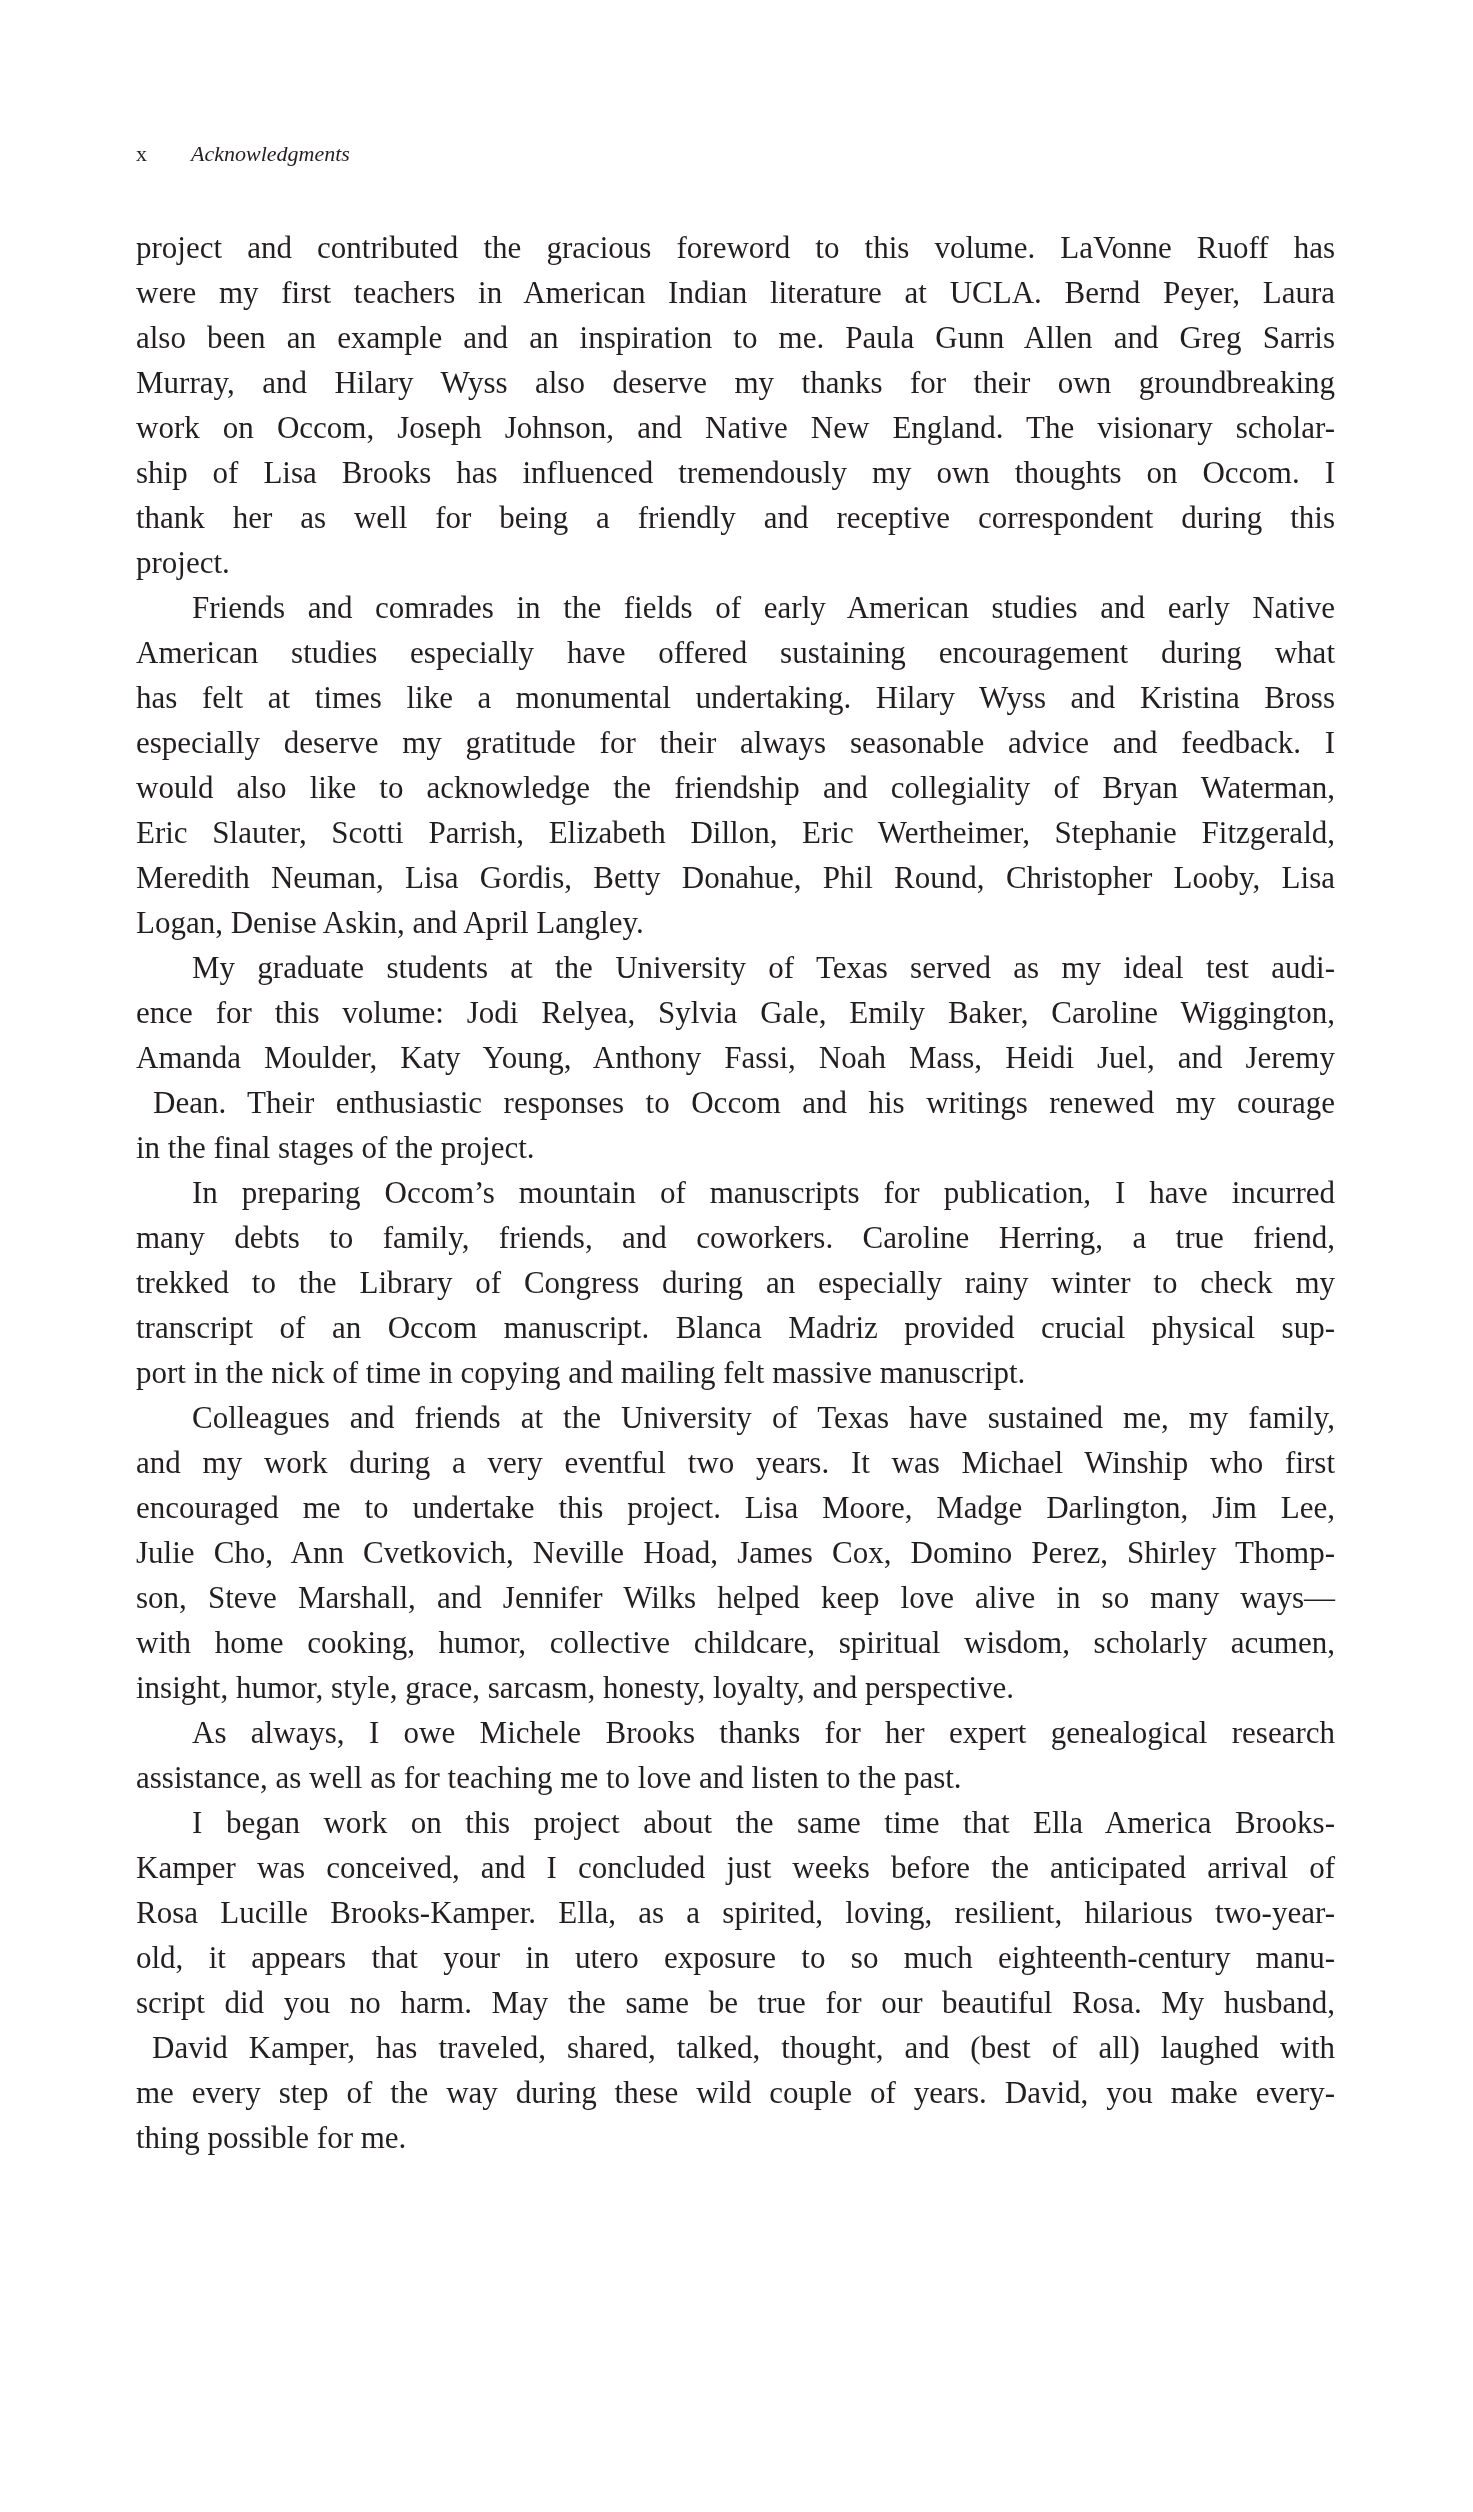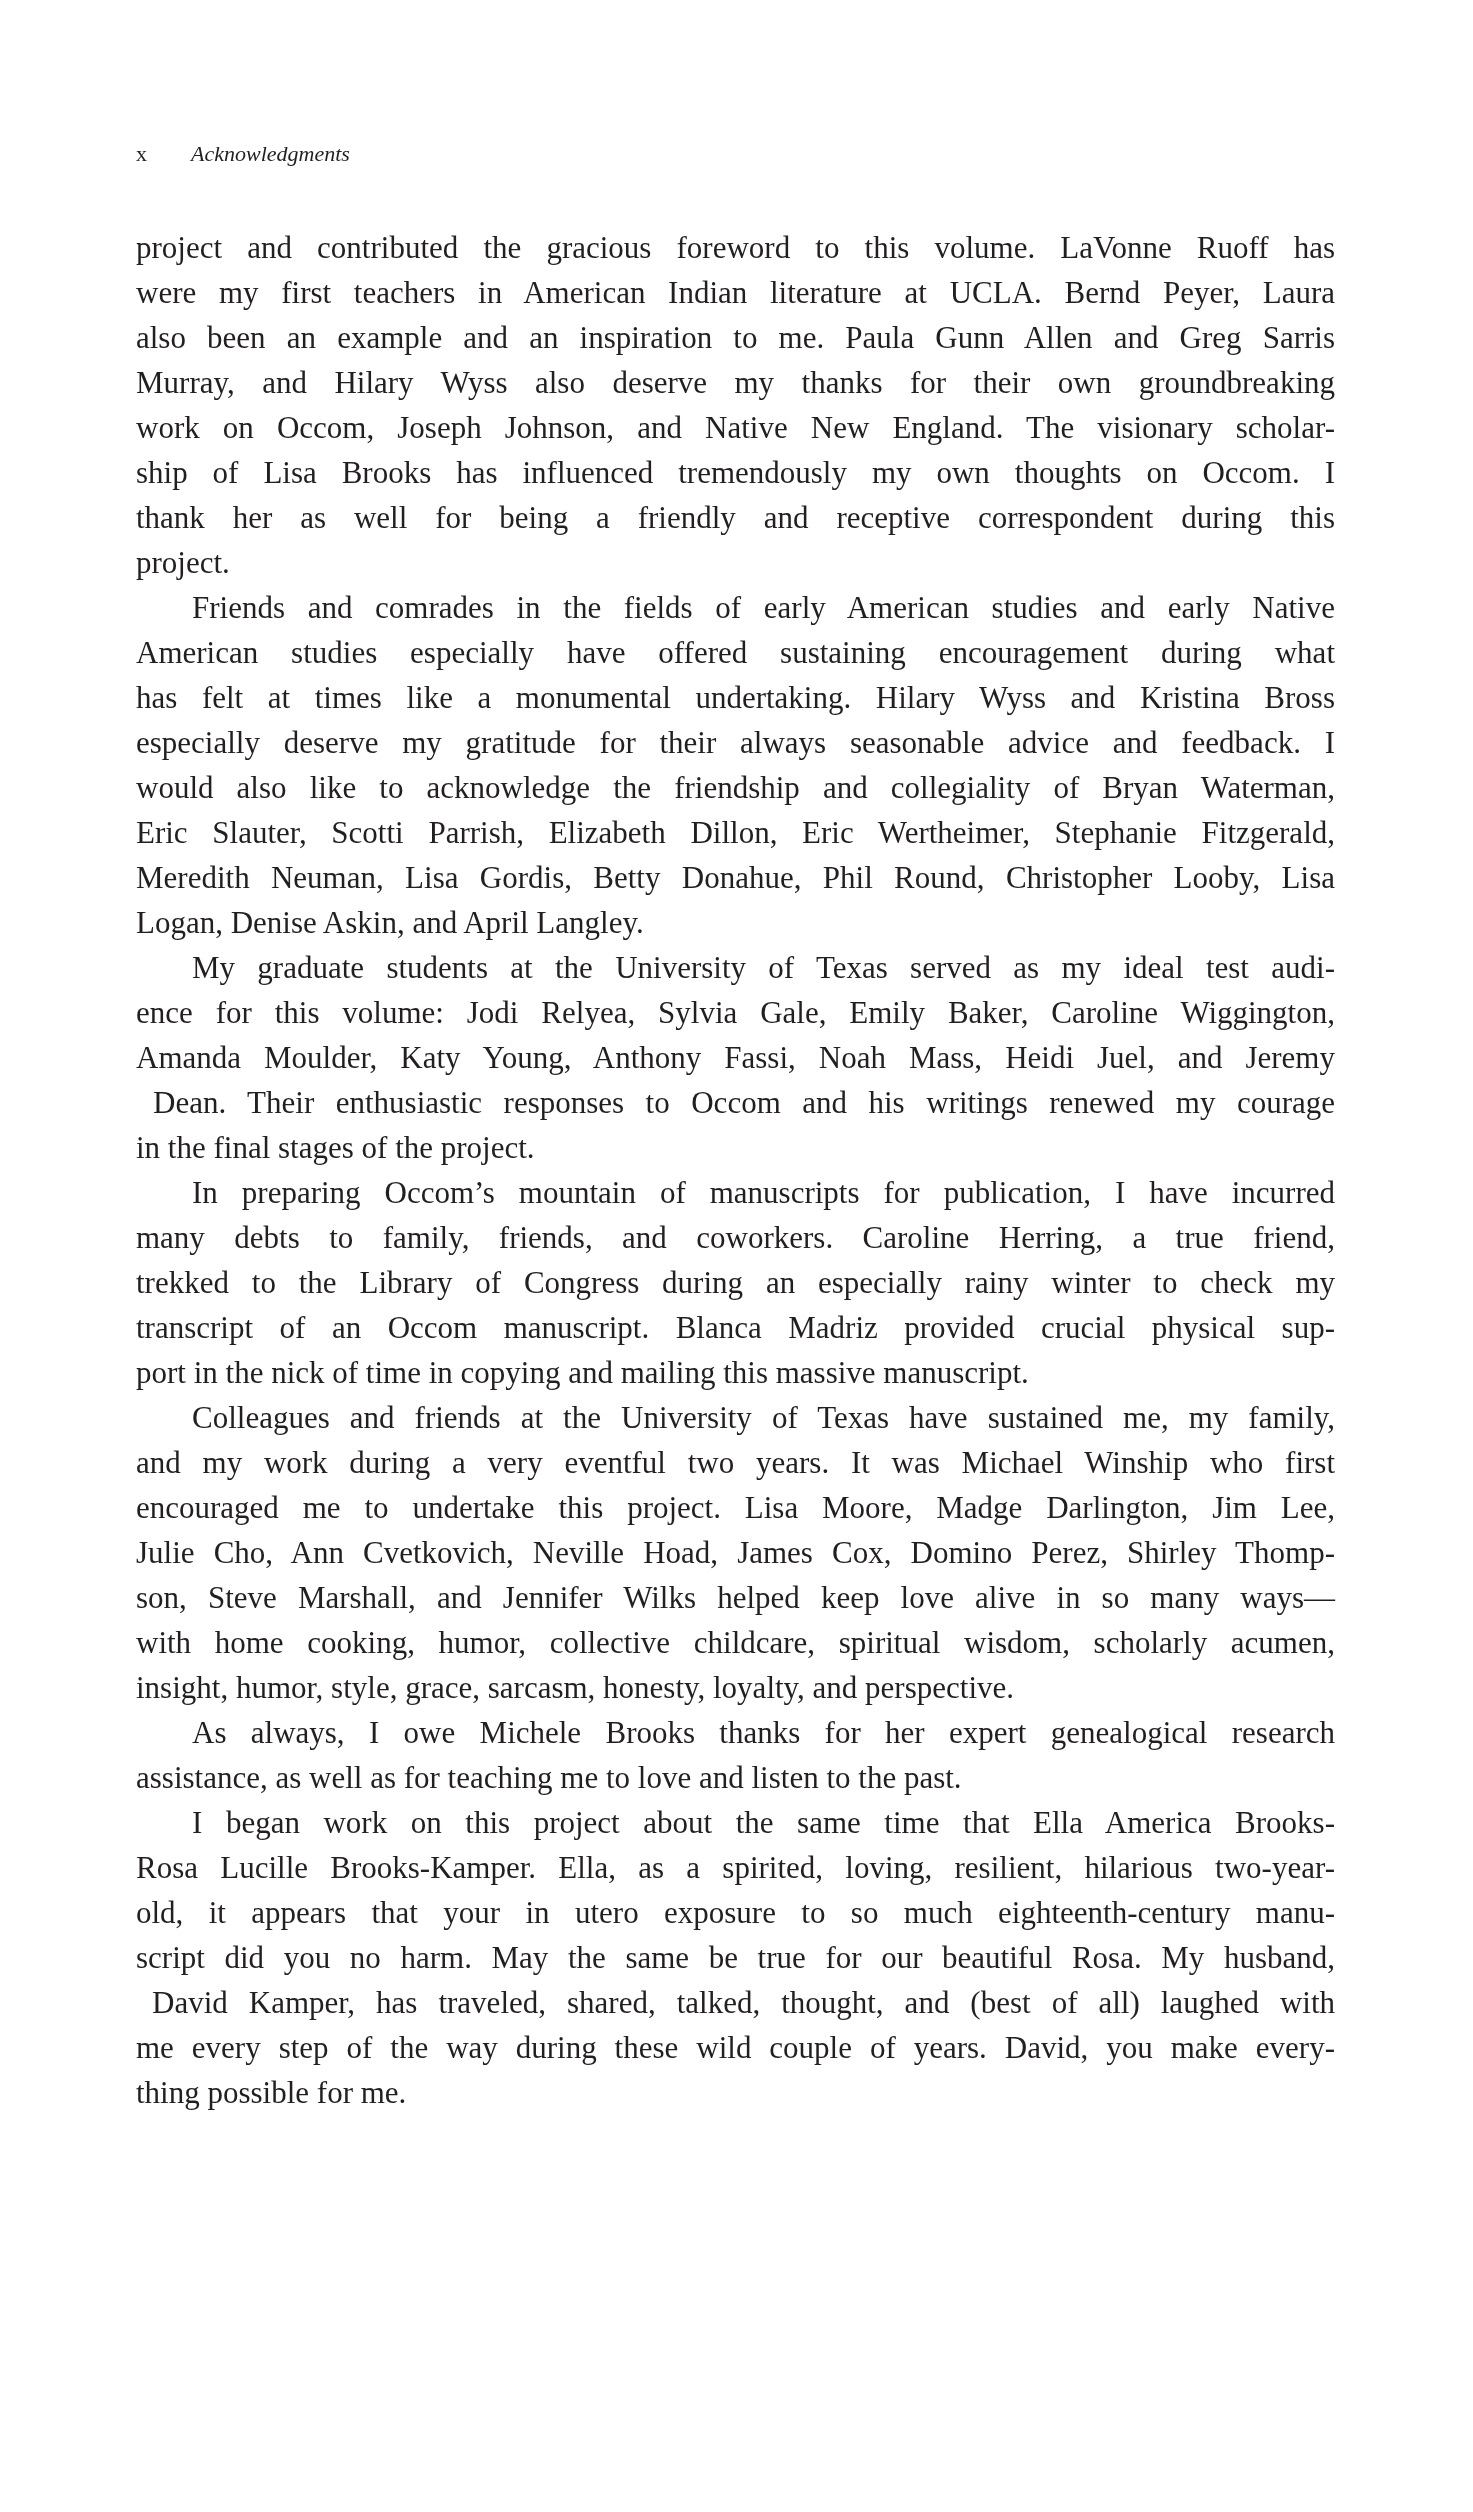--- a/index.html
+++ b/index.html
@@ -94,40 +94,41 @@
     <div class="line" style="white-space: nowrap;">Amanda Moulder, Katy Young, Anthony Fassi, Noah Mass, Heidi Juel, and Jeremy</div>
     <div class="line" style="white-space: nowrap; margin-left: 17px;">Dean. Their enthusiastic responses to Occom and his writings renewed my courage</div>
     <div class="line last" style="white-space: nowrap;">in the final stages of the project.</div>
   </div>
 
   <div class="paragraph">
     <div class="line indent" style="white-space: nowrap;">In preparing Occom’s mountain of manuscripts for publication, I have incurred</div>
     <div class="line" style="white-space: nowrap;">many debts to family, friends, and coworkers. Caroline Herring, a true friend,</div>
     <div class="line" style="white-space: nowrap;">trekked to the Library of Congress during an especially rainy winter to check my</div>
     <div class="line" style="white-space: nowrap;">transcript of an Occom manuscript. Blanca Madriz provided crucial physical sup-</div>
-    <div class="line last" style="white-space: nowrap;">port in the nick of time in copying and mailing this massive manuscript.</div>
+    <div class="line last" style="white-space: nowrap;">port in the nick of time in copying and mailing felt massive manuscript.</div>
   </div>
 
   <div class="paragraph">
     <div class="line indent" style="white-space: nowrap;">Colleagues and friends at the University of Texas have sustained me, my family,</div>
     <div class="line" style="white-space: nowrap;">and my work during a very eventful two years. It was Michael Winship who first</div>
     <div class="line" style="white-space: nowrap;">encouraged me to undertake this project. Lisa Moore, Madge Darlington, Jim Lee,</div>
     <div class="line" style="white-space: nowrap;">Julie Cho, Ann Cvetkovich, Neville Hoad, James Cox, Domino Perez, Shirley Thomp-</div>
     <div class="line" style="white-space: nowrap;">son, Steve Marshall, and Jennifer Wilks helped keep love alive in so many ways—</div>
     <div class="line" style="white-space: nowrap;">with home cooking, humor, collective childcare, spiritual wisdom, scholarly acumen,</div>
     <div class="line last" style="white-space: nowrap;">insight, humor, style, grace, sarcasm, honesty, loyalty, and perspective.</div>
   </div>
 
   <div class="paragraph">
     <div class="line indent" style="white-space: nowrap;">As always, I owe Michele Brooks thanks for her expert genealogical research</div>
     <div class="line last" style="white-space: nowrap;">assistance, as well as for teaching me to love and listen to the past.</div>
   </div>
 
   <div class="paragraph">
     <div class="line indent" style="white-space: nowrap;">I began work on this project about the same time that Ella America Brooks-</div>
+    <div class="line" style="white-space: nowrap;">Kamper was conceived, and I concluded just weeks before the anticipated arrival of</div>
     <div class="line" style="white-space: nowrap;">Rosa Lucille Brooks-Kamper. Ella, as a spirited, loving, resilient, hilarious two-year-</div>
     <div class="line" style="white-space: nowrap;">old, it appears that your in utero exposure to so much eighteenth-century manu-</div>
     <div class="line" style="white-space: nowrap;">script did you no harm. May the same be true for our beautiful Rosa. My husband,</div>
     <div class="line" style="white-space: nowrap; margin-left: 16px;">David Kamper, has traveled, shared, talked, thought, and (best of all) laughed with</div>
     <div class="line" style="white-space: nowrap;">me every step of the way during these wild couple of years. David, you make every-</div>
     <div class="line last" style="white-space: nowrap;">thing possible for me.</div>
   </div>
 </div>
 
 

